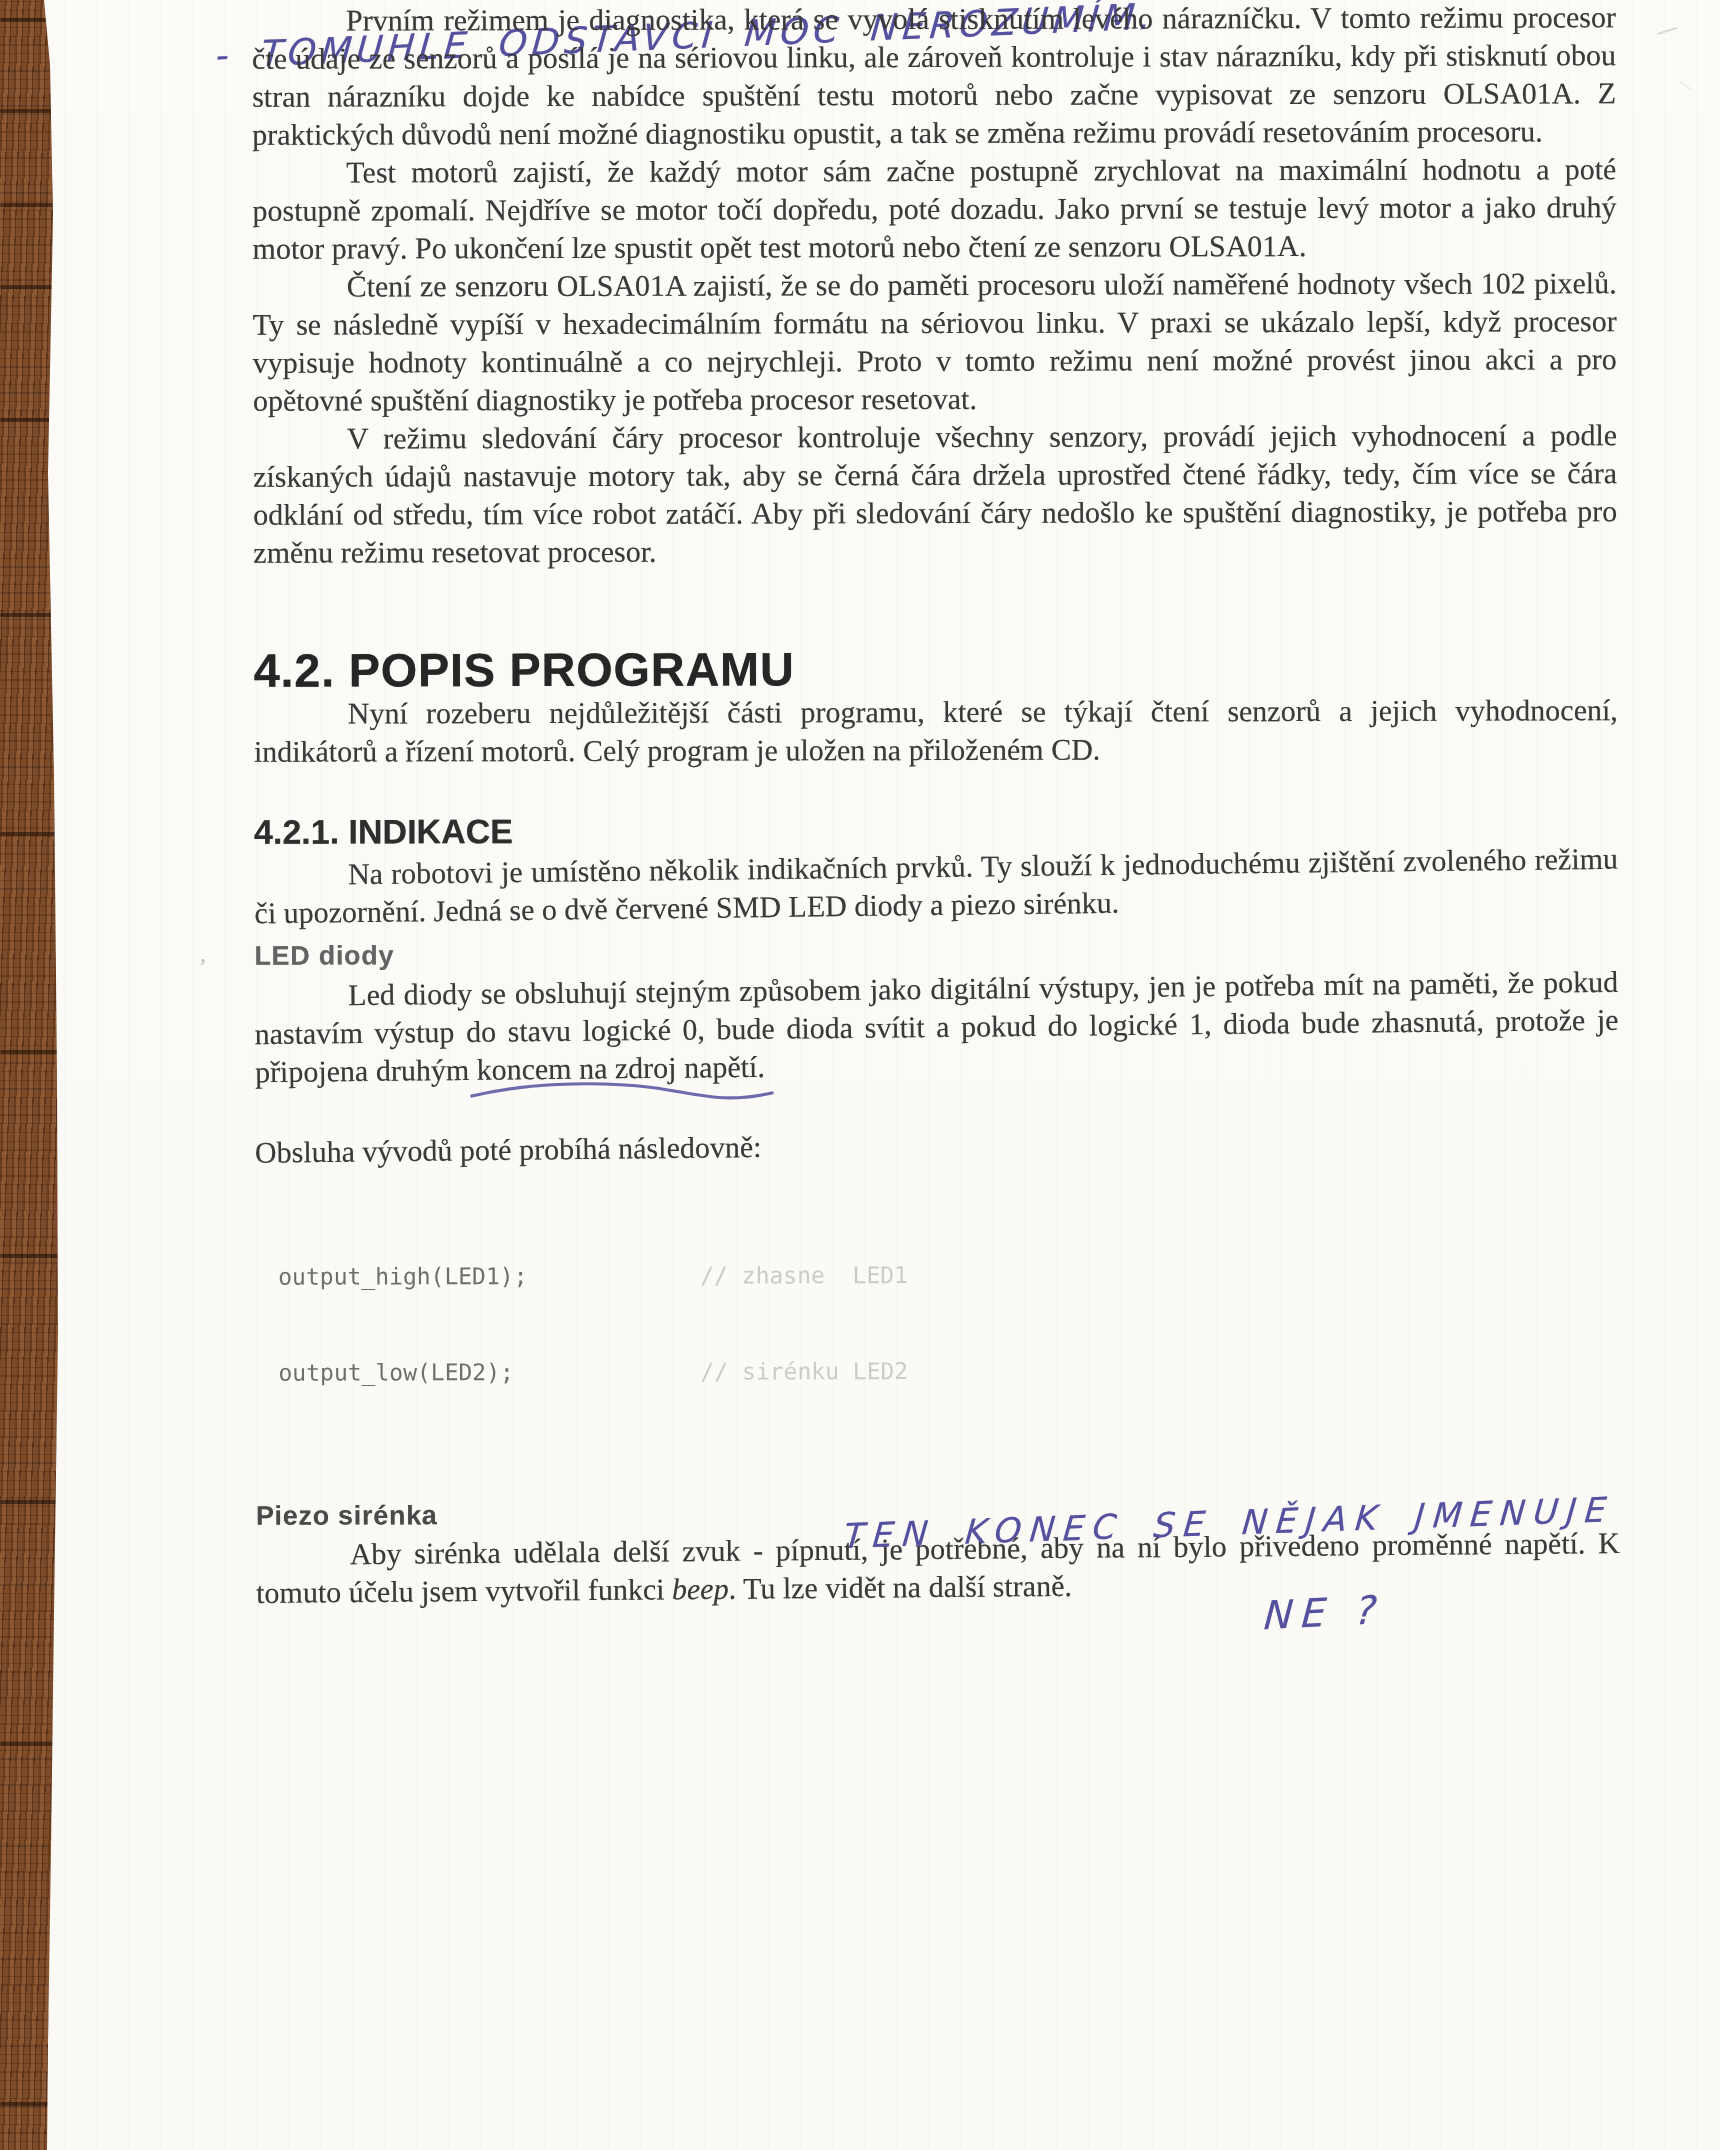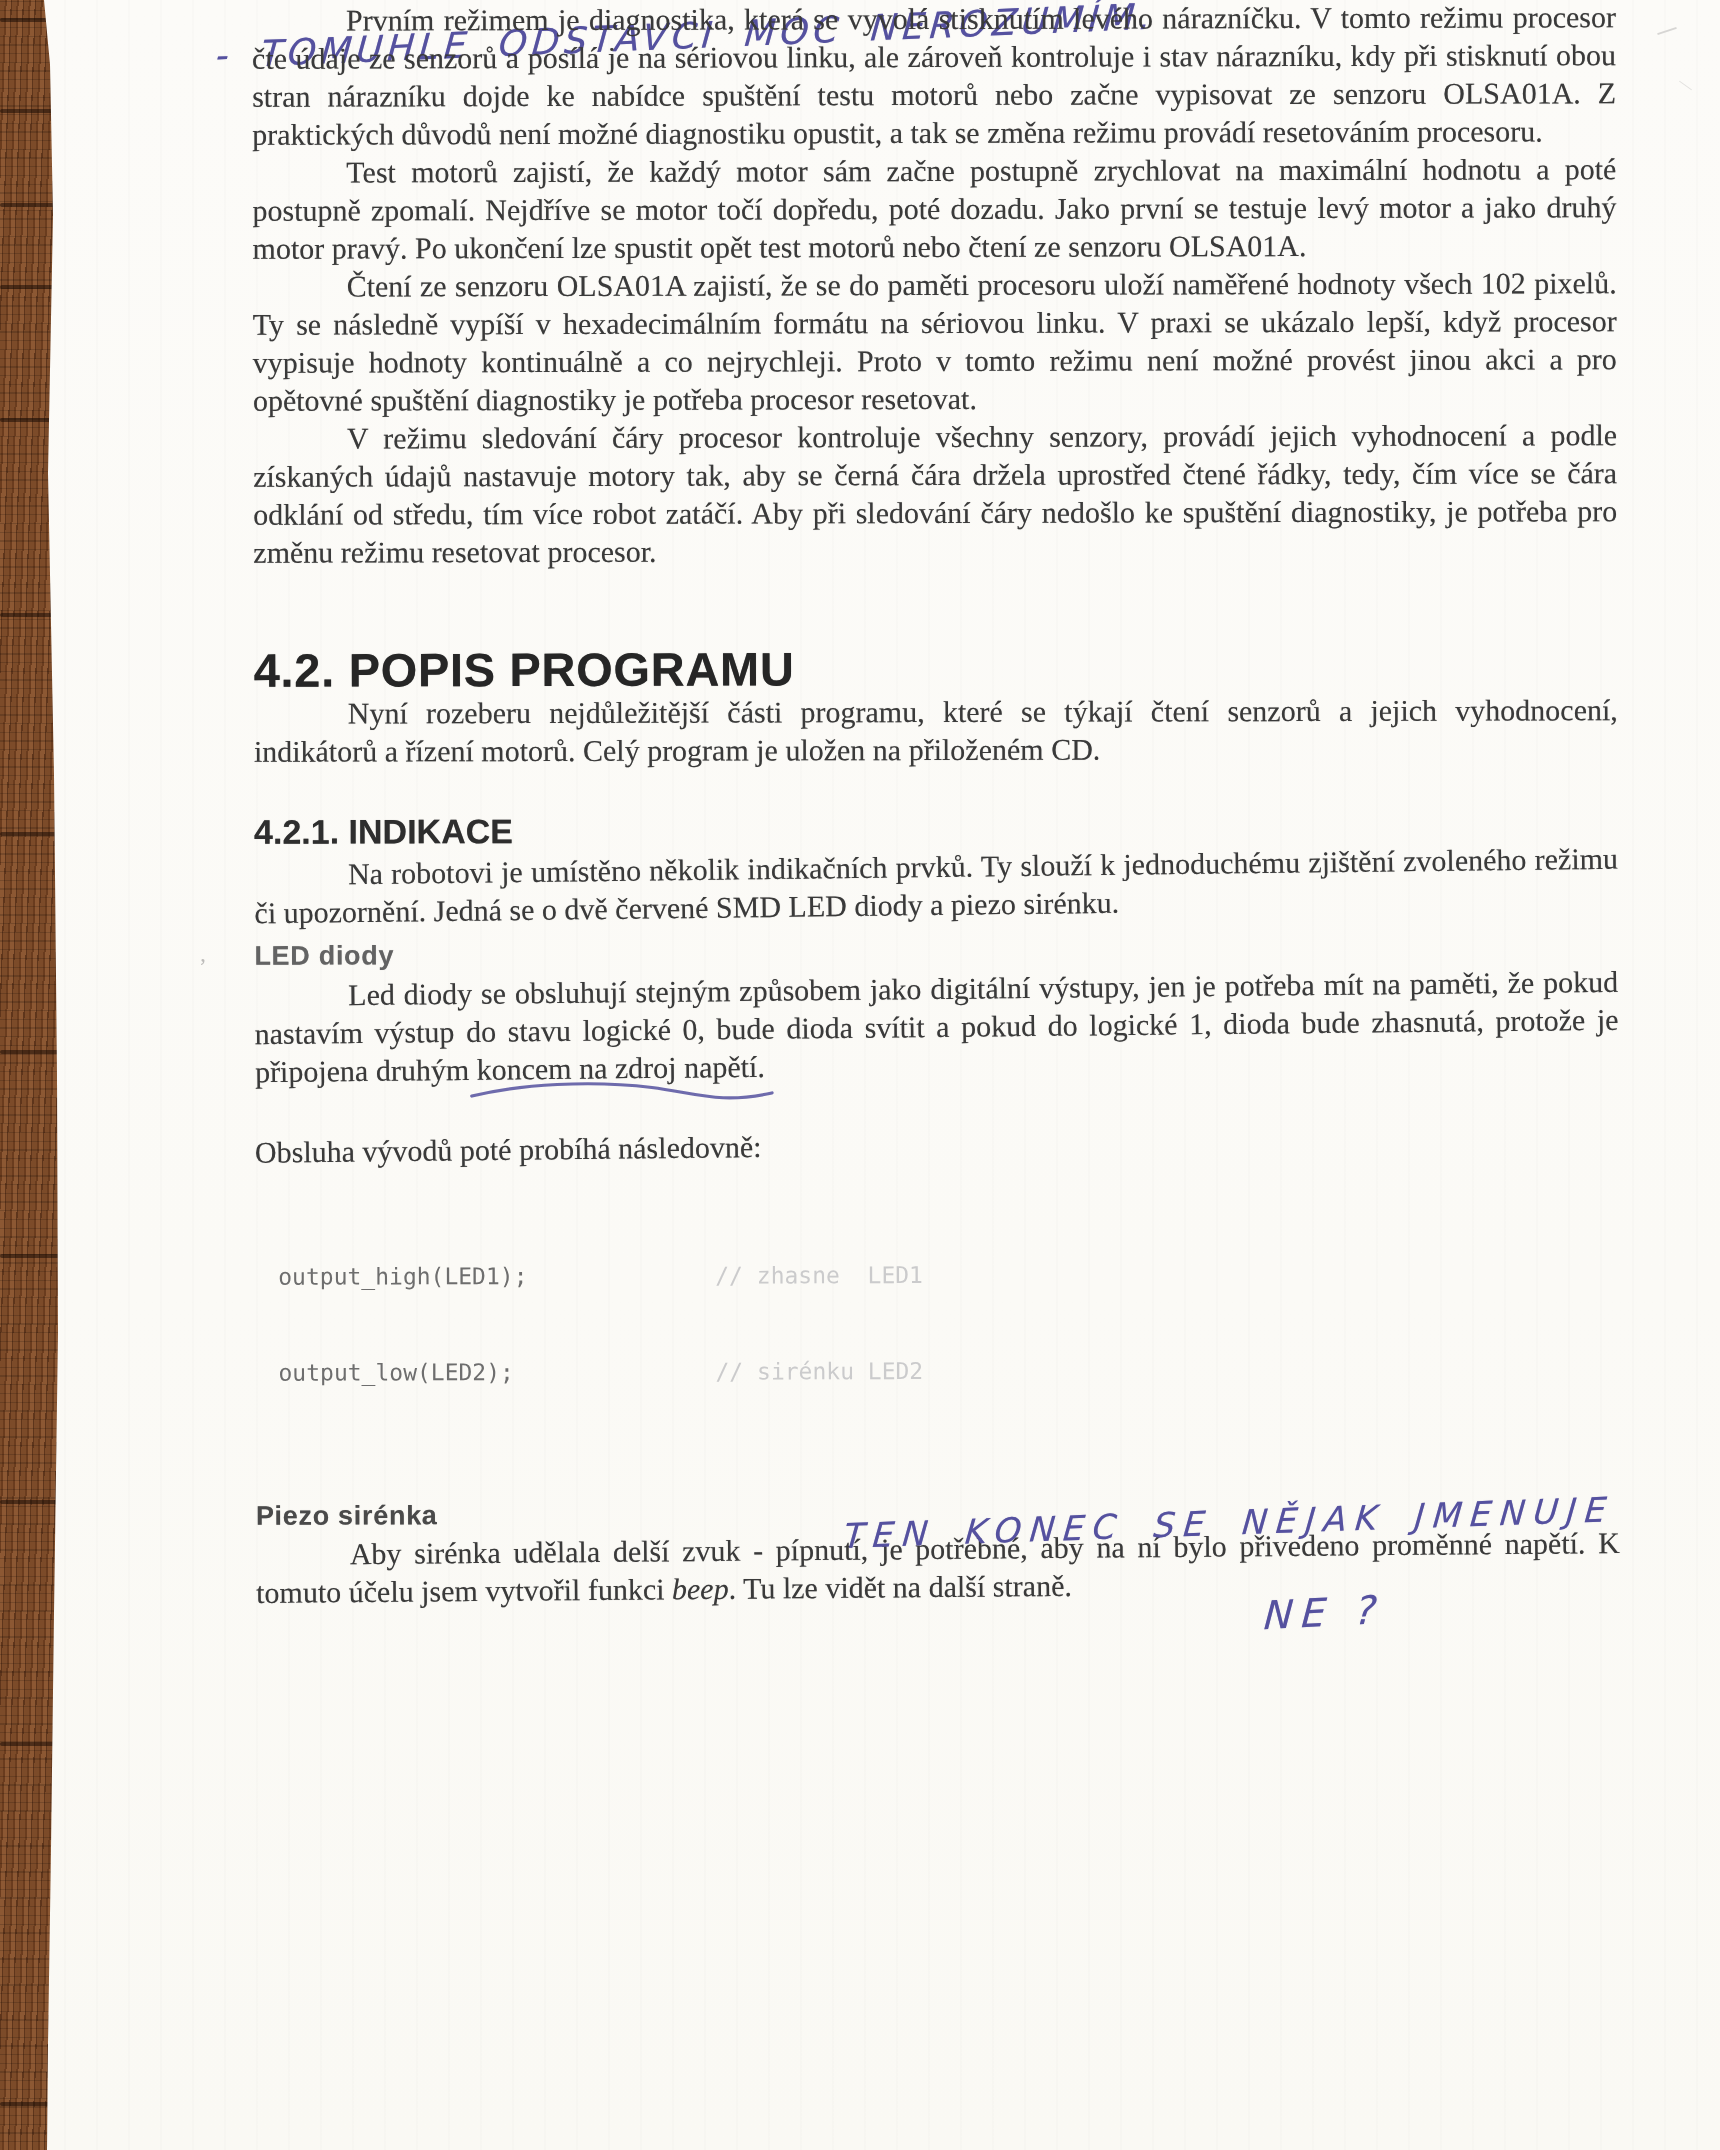--- a/index.html
+++ b/index.html
@@ -60,21 +60,21 @@
   .m-h3{margin-top:15px;}
   .m-p7{margin-top:35px;transform:rotate(-0.45deg);}
   .m-obsluha{margin-top:42px;transform:rotate(-0.5deg);}
   .m-code{margin-top:31px;}
   .m-h4{margin-top:48px;}
   .m-p9{margin-top:44px;transform:rotate(-0.35deg);}
 
   
   .code-block{font-family:"DejaVu Sans Mono", monospace;font-size:23px;line-height:32px;color:#6e6e6e;margin-left:23px;white-space:pre;}
   .code-col{display:inline-block;min-width:422px;}
-  .code-comment{color:#cbcbcc;text-shadow:none;margin-left:15px;}
+  .code-comment{color:#cbcbcc;text-shadow:none;}
 
   
   .em{font-style:italic;}
 
   
   .ink{
     font-family:"DejaVu Sans", sans-serif;font-style:italic;color:#55519f;
     white-space:nowrap;position:absolute;
     text-shadow:0 0 0.7px rgba(85,81,159,0.5);
   }

